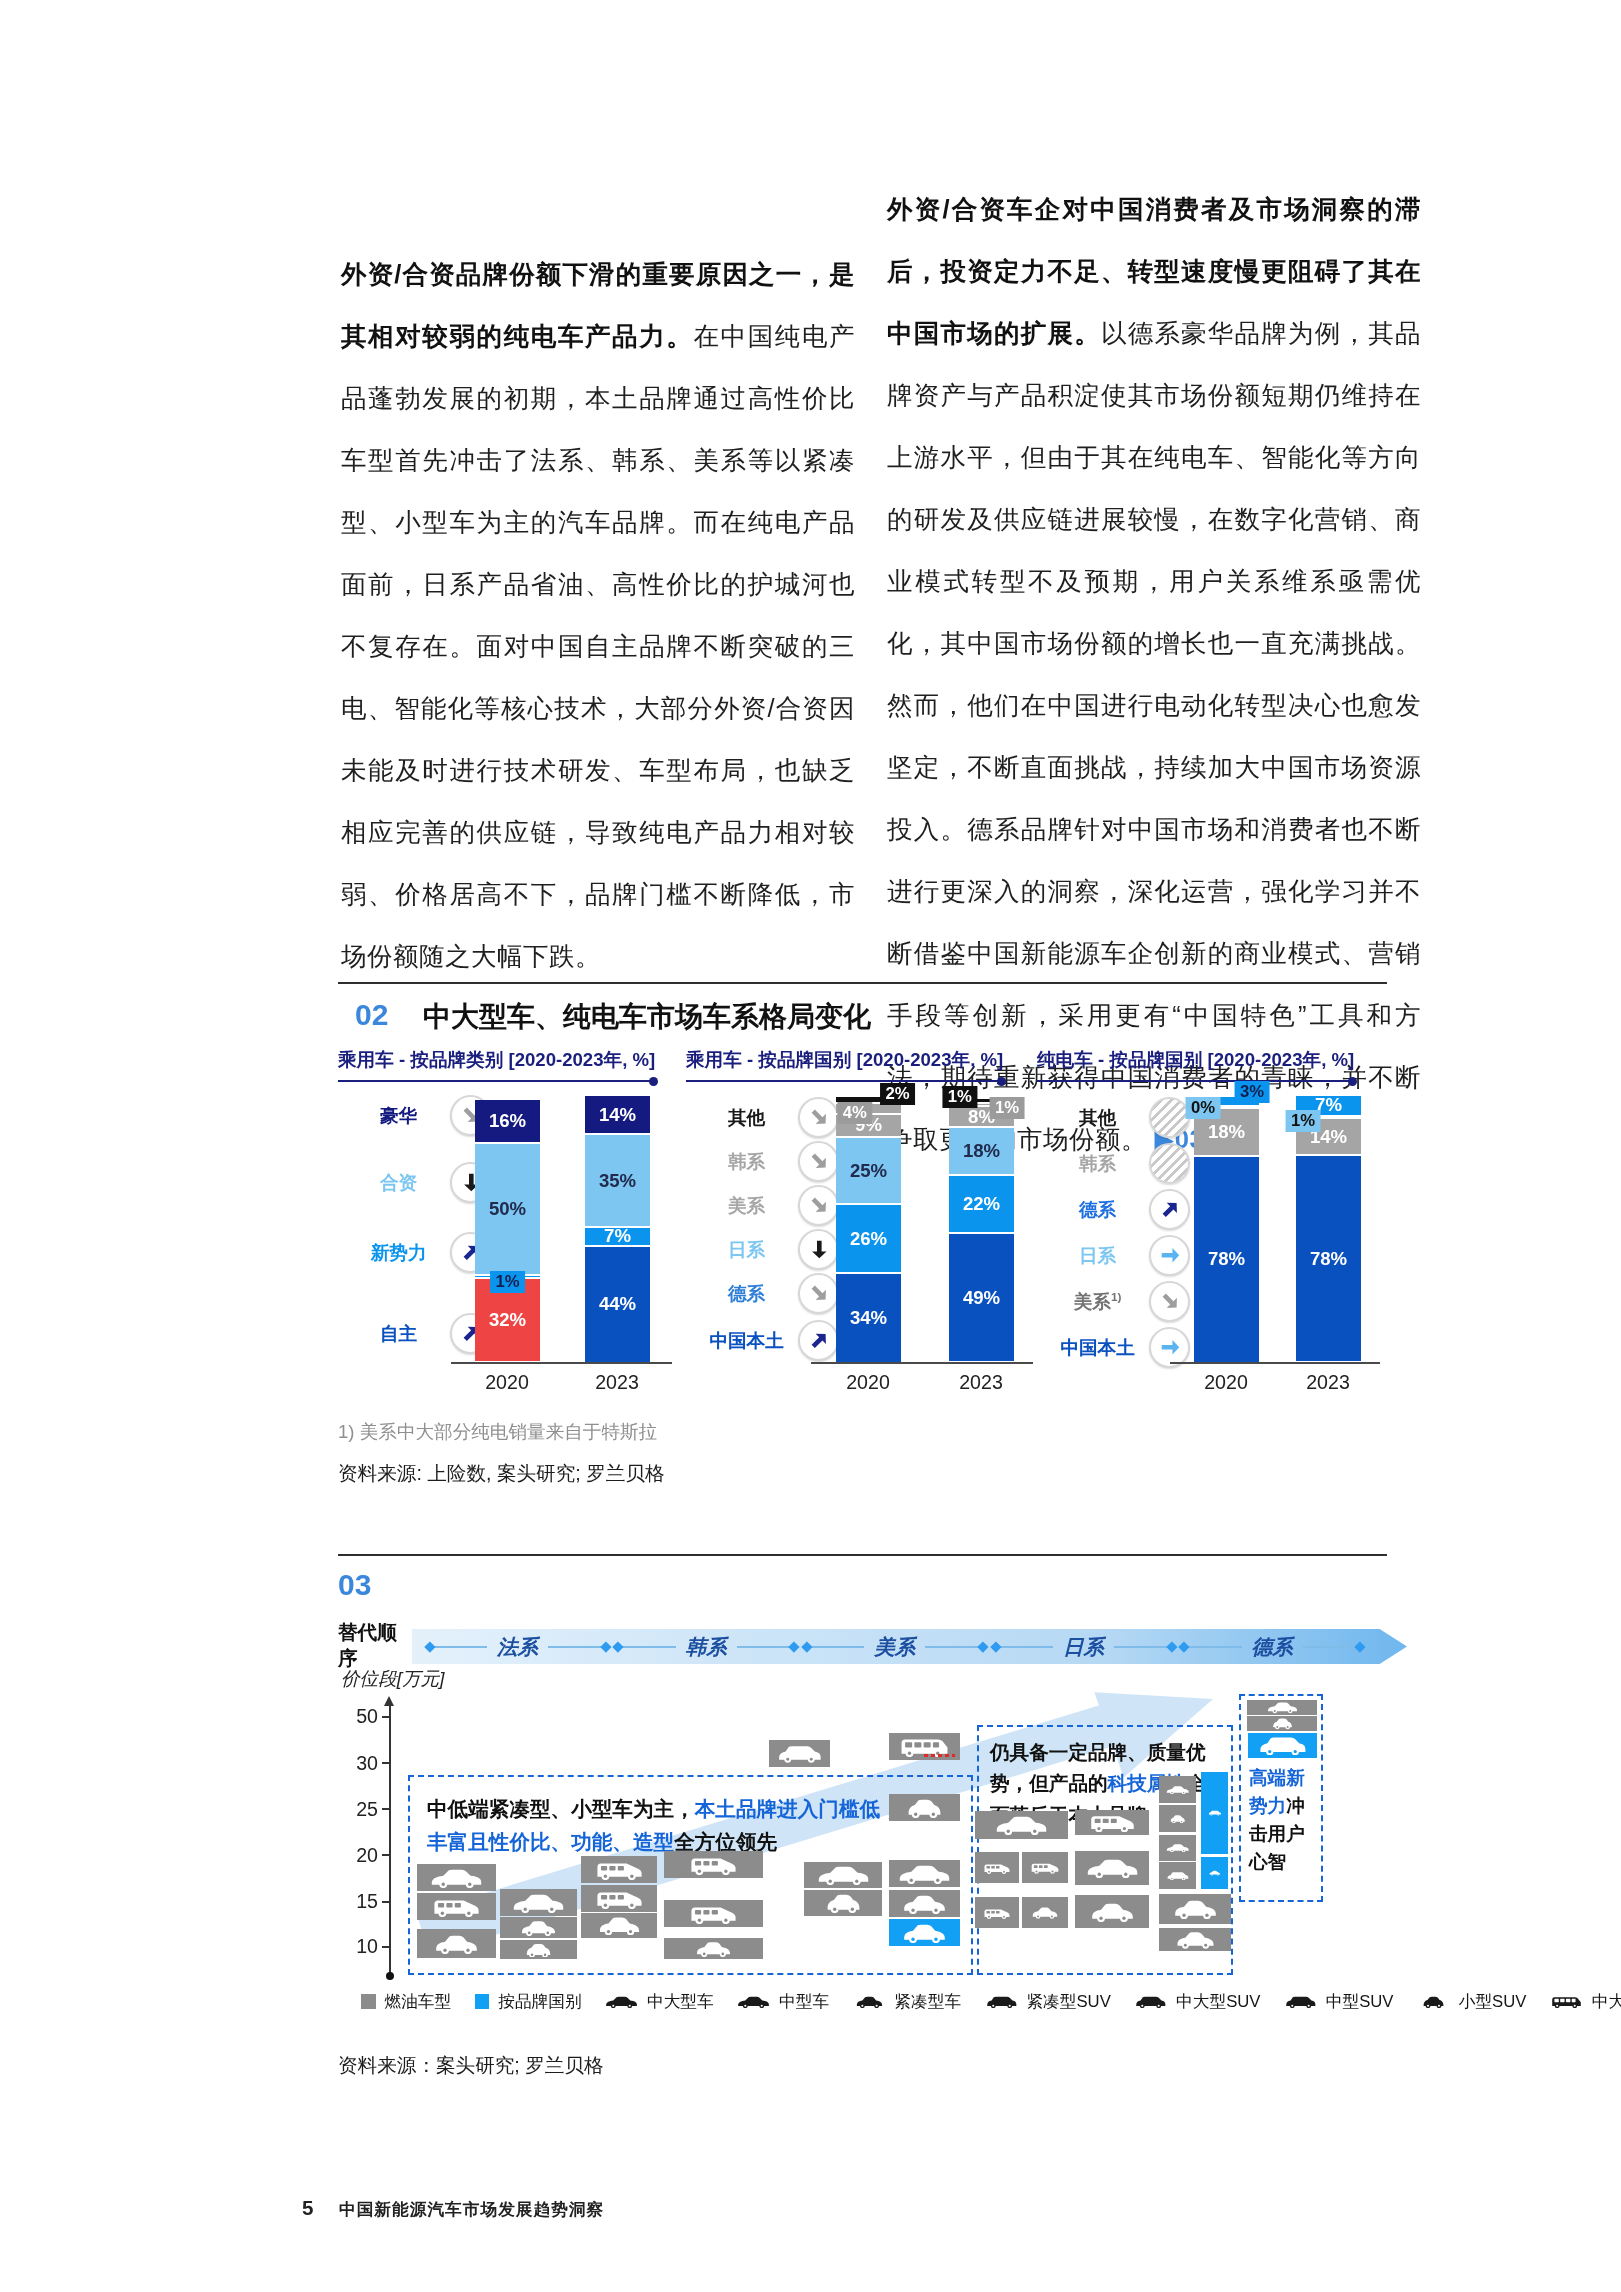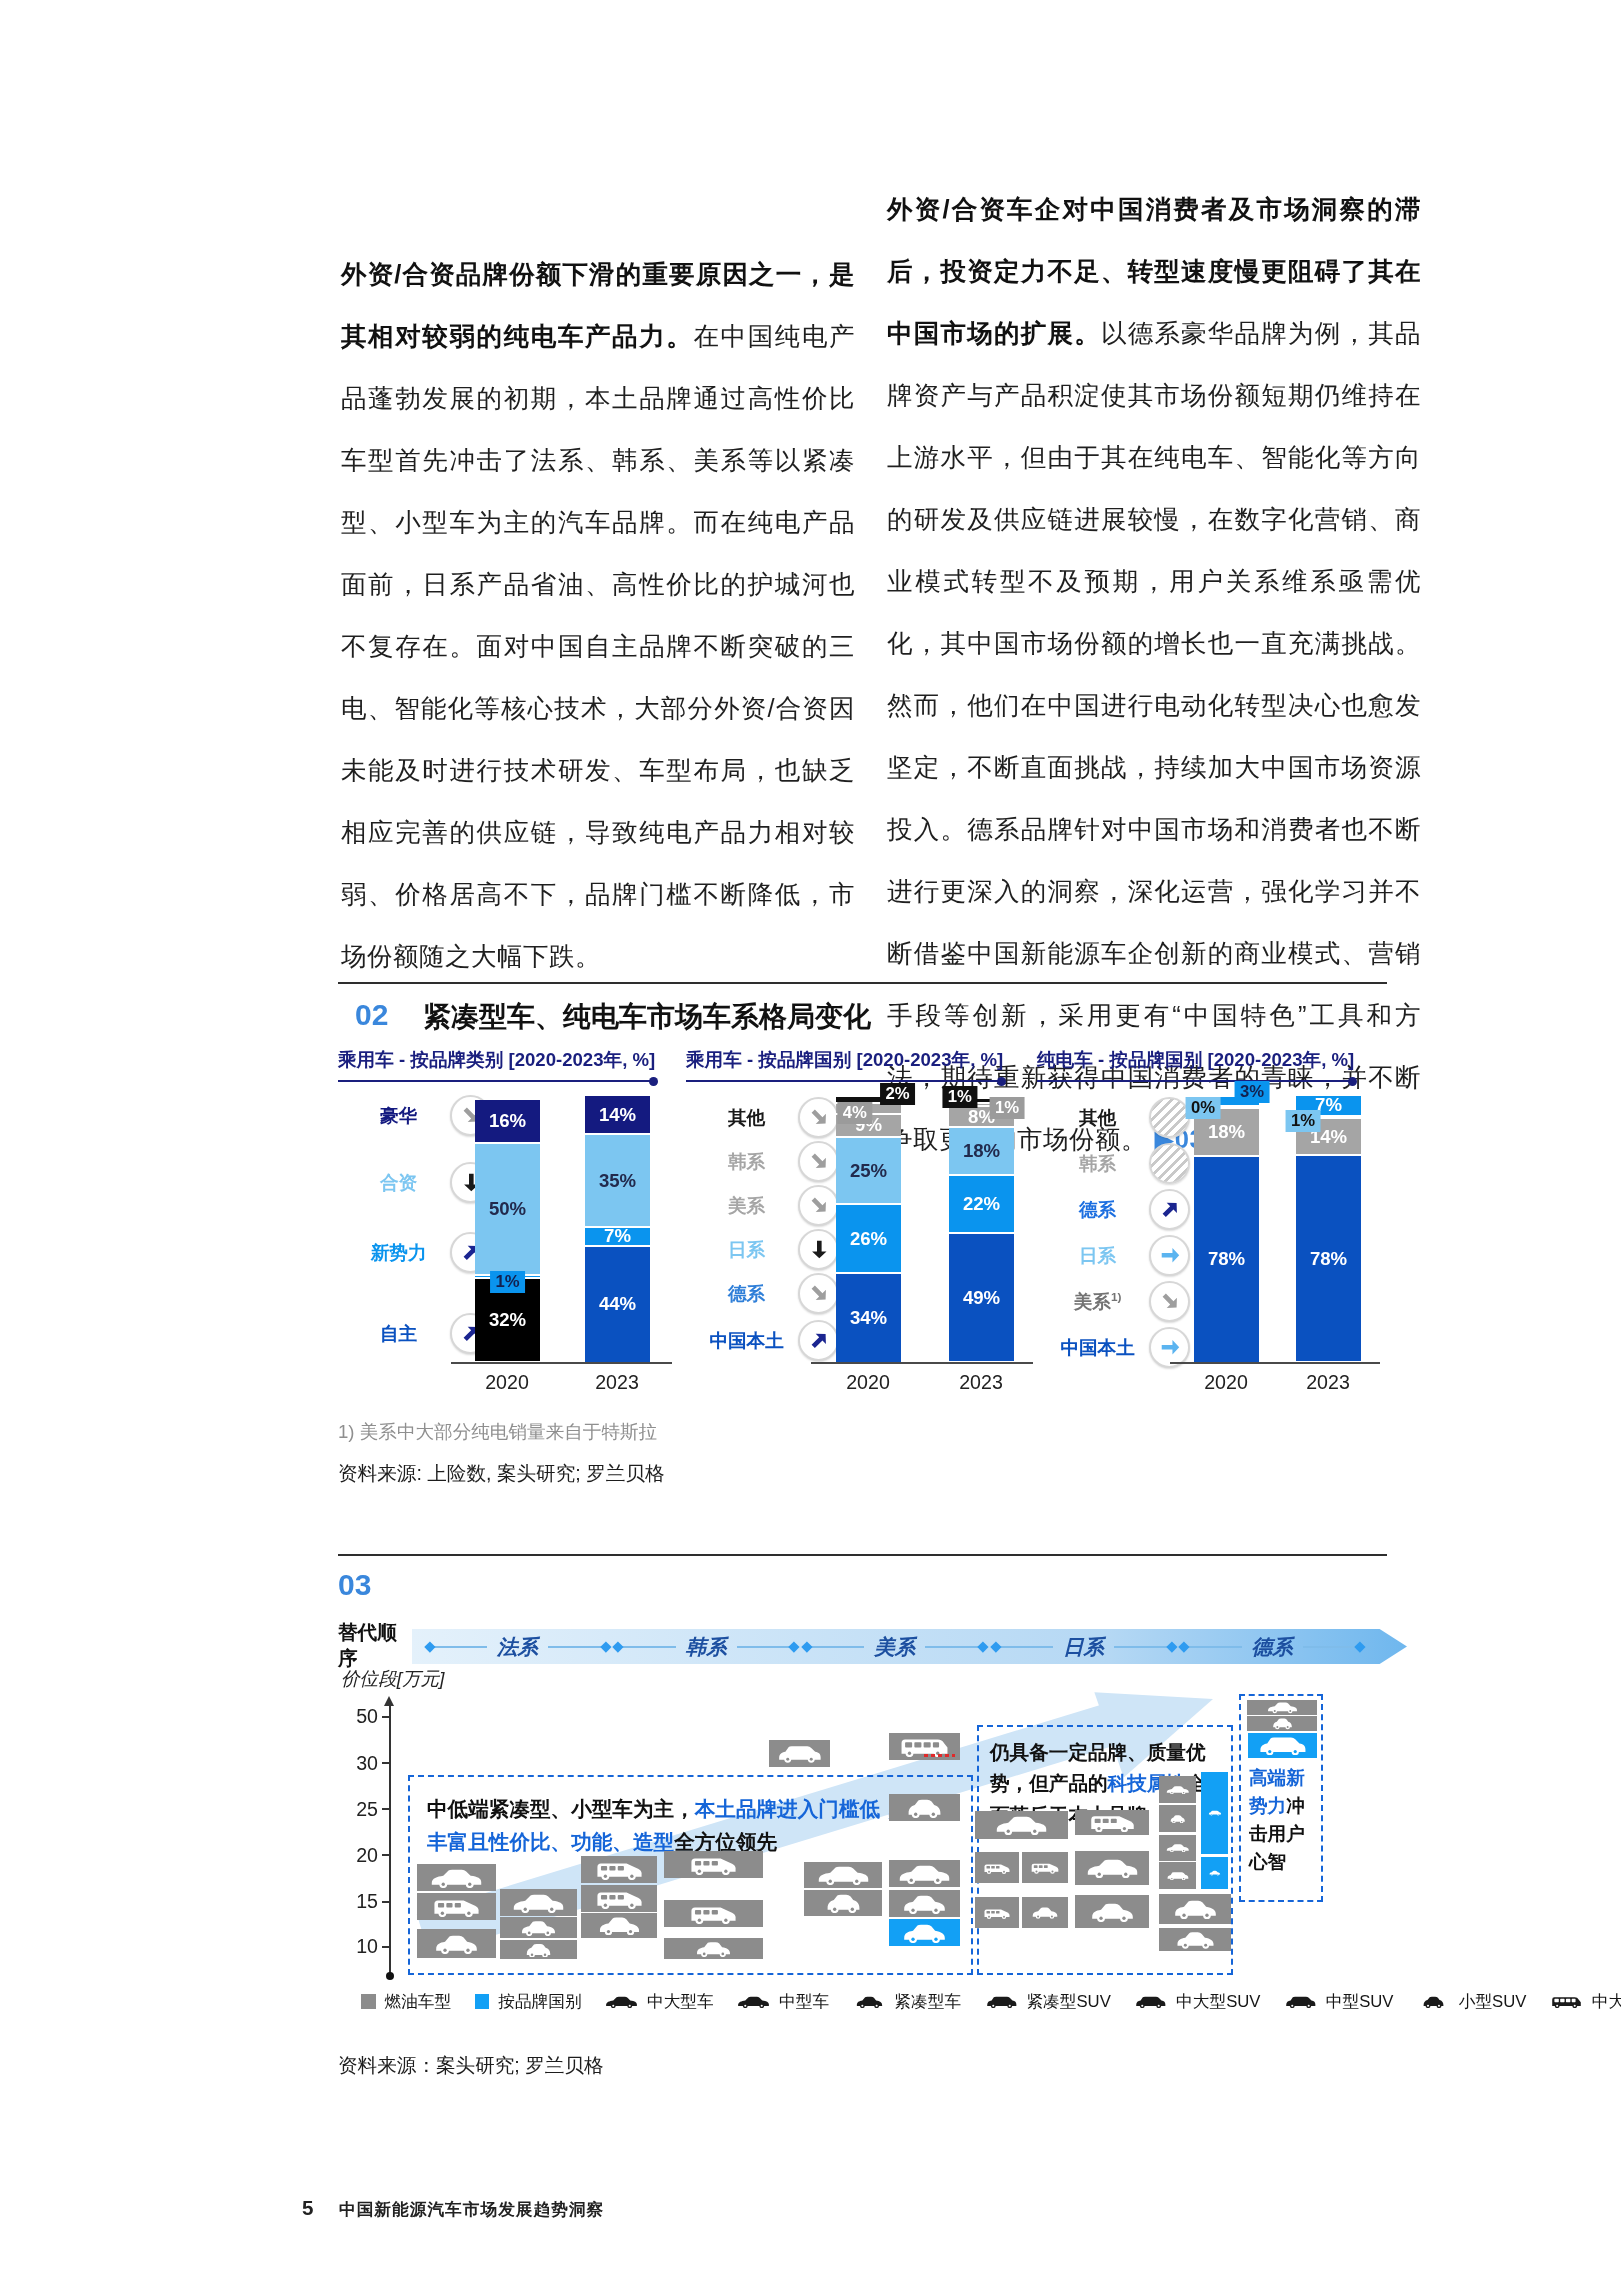--- a/index.html
+++ b/index.html
@@ -75,21 +75,21 @@
 
   <div class="col" style="left:341px;top:178px;width:514px;">
     <p class="gap"><span class="b">外资/合资品牌份额下滑的重要原因之一，是其相对较弱的纯电车产品力。</span><span>在中国纯电产品蓬勃发展的初期，本土品牌通过高性价比车型首先冲击了法系、韩系、美系等以紧凑型、小型车为主的汽车品牌。而在纯电产品面前，日系产品省油、高性价比的护城河也不复存在。面对中国自主品牌不断突破的三电、智能化等核心技术，大部分外资/合资因未能及时进行技术研发、车型布局，也缺乏相应完善的供应链，导致纯电产品力相对较弱、价格居高不下，品牌门槛不断降低，市场份额随之大幅下跌。</span></p>
   </div>
   <div class="col" style="left:887px;top:178px;width:534px;">
     <p><span class="b">外资/合资车企对中国消费者及市场洞察的滞后，投资定力不足、转型速度慢更阻碍了其在中国市场的扩展。</span><span>以德系豪华品牌为例，其品牌资产与产品积淀使其市场份额短期仍维持在上游水平，但由于其在纯电车、智能化等方向的研发及供应链进展较慢，在数字化营销、商业模式转型不及预期，用户关系维系亟需优化，其中国市场份额的增长也一直充满挑战。然而，他们在中国进行电动化转型决心也愈发坚定，不断直面挑战，持续加大中国市场资源投入。德系品牌针对中国市场和消费者也不断进行更深入的洞察，深化运营，强化学习并不断借鉴中国新能源车企创新的商业模式、营销手段等创新，采用更有“中国特色”工具和方法，期待重新获得中国消费者的青睐，并不断争取更大的市场份额。</span> <span class="ref">▶03</span></p>
   </div>
 
   <div class="rule" style="left:338px;top:982px;width:1049px;"></div>
   <div class="fignum" style="left:338px;top:998px;margin-left:17px;">02</div>
-  <div class="figtitle" style="left:423px;top:998px;">紧凑型车、纯电车市场车系格局变化</div>
+  <div class="figtitle" style="left:423px;top:998px;">中大型车、纯电车市场车系格局变化</div>
   <div id="fig02-panels">
       <div class="panel" style="left: 338px; width: 328px;"><div class="ptitle">乘用车 - 按品牌类别 [2020-2023年, %]</div><div class="lgitem" style="left: 17.6px; top: 49px;">
           <span class="lglab" style="color: rgb(20, 26, 128);">豪华</span>
           <div class="circ">
             <svg class="arr se" viewBox="0 0 24 24">
               <path d="M2 9.3h12.5V3.6L22.4 12l-7.9 8.4v-5.7H2z" fill="#9e9e9e"></path>
             </svg>
           </div>
         </div><div class="lgitem" style="left: 17.6px; top: 116px;">
           <span class="lglab" style="color: rgb(124, 198, 241);">合资</span>
@@ -110,21 +110,21 @@
           <div class="circ">
             <svg class="arr ne" viewBox="0 0 24 24">
               <path d="M2 9.3h12.5V3.6L22.4 12l-7.9 8.4v-5.7H2z" fill="#1b2590"></path>
             </svg>
           </div>
         </div><div class="bar" style="left: 137px; top: 53px; height: 262px;">
           <div class="seg" style="height: 42px; background: rgb(20, 26, 128); color: rgb(255, 255, 255);">16%</div>
           <div class="seg sep" style="height: 132px; background: rgb(124, 198, 241); color: rgb(34, 42, 77);">50%</div>
           <div class="seg sep" style="height: 2.9px; background: rgb(10, 148, 238);"></div>
           <div class="chip" style="background: rgb(10, 148, 238); color: rgb(19, 32, 79); top: 171px; left: 50%; transform: translateX(calc(-50% + 0px));">1%</div>
-          <div class="seg sep" style="height: 84px; background: #000000; color: rgb(255, 255, 255);">32%</div>
+          <div class="seg sep" style="height: 84px; background: #ef4444; color: rgb(255, 255, 255);">32%</div>
         </div><div class="yearlab" style="left: 130px; top: 324px;">2020</div><div class="bar" style="left: 247px; top: 49px; height: 266px;">
           <div class="seg" style="height: 37px; background: rgb(20, 26, 128); color: rgb(255, 255, 255);">14%</div>
           <div class="seg sep" style="height: 93px; background: rgb(124, 198, 241); color: rgb(34, 42, 77);">35%</div>
           <div class="seg sep" style="height: 18.6px; background: rgb(10, 148, 238); color: rgb(255, 255, 255);">7%</div>
           <div class="seg sep" style="height: 117px; background: rgb(10, 81, 192); color: rgb(255, 255, 255);">44%</div>
         </div><div class="yearlab" style="left: 240px; top: 324px;">2023</div><div class="axis" style="left: 113px; width: 221px; top: 315px;"></div></div>
       <div class="panel" style="left: 686px; width: 338px;"><div class="ptitle">乘用车 - 按品牌国别 [2020-2023年, %]</div><div class="lgitem" style="left: 17.6px; top: 51px;">
           <span class="lglab" style="color: rgb(26, 26, 26);">其他</span>
           <div class="circ">
             <svg class="arr se" viewBox="0 0 24 24">

